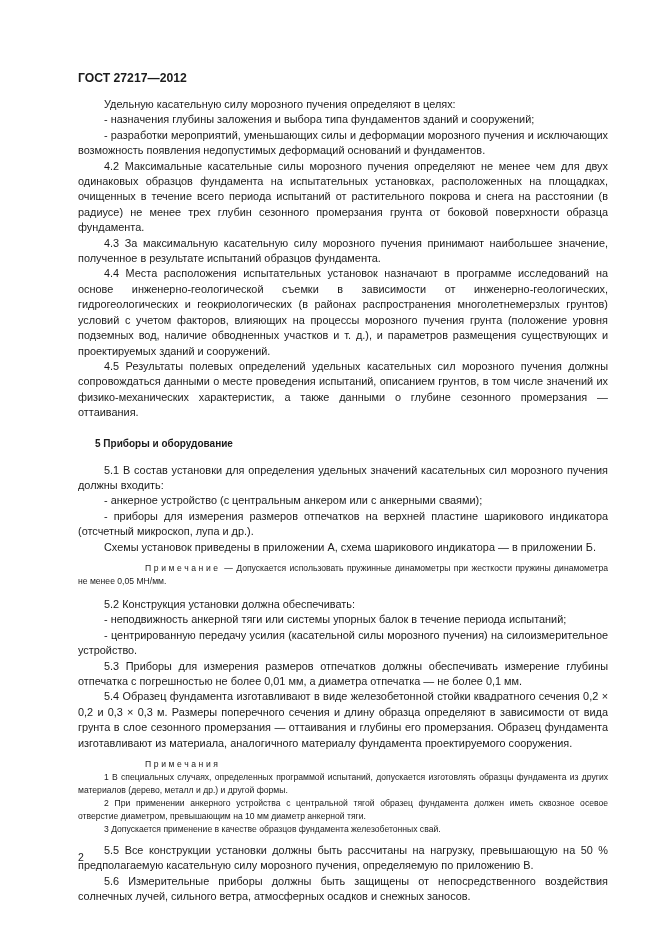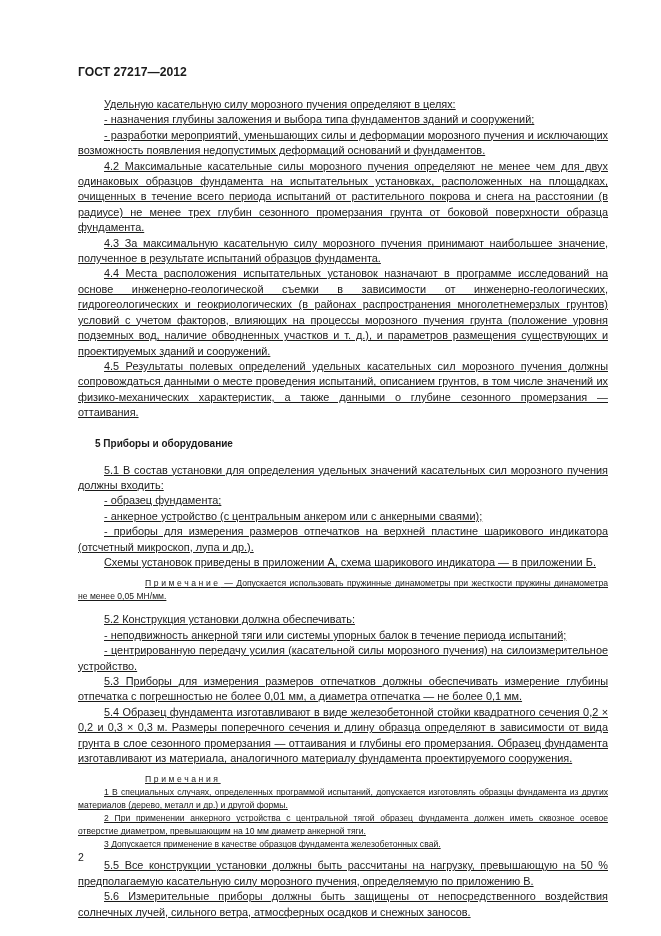--- a/index.html
+++ b/index.html
@@ -1,21 +1,21 @@
 <!DOCTYPE html>
 <html><head>
 <meta charset="utf-8">
 <style>
   html, body { margin: 0; padding: 0; background: #ffffff; }
   body { width: 661px; height: 936px; position: relative; overflow: hidden;
          font-family: "Liberation Sans", sans-serif; color: #1a1a1a; }
   .page { position: absolute; left: 78px; top: 0; width: 530px; }
-  .header { position: absolute; top: 65px; left: 0; font-weight: bold; font-size: 12.2px; letter-spacing: 0; }
+  .header { position: absolute; top: 71px; left: 0; font-weight: bold; font-size: 12.2px; letter-spacing: 0; }
   .body { position: absolute; top: 97px; left: 0; width: 530px; }
-  p { margin: 0; font-size: 10.9px; line-height: 15.4px; text-align: justify; text-decoration: underline; }
+  p { margin: 0; font-size: 10.9px; line-height: 15.4px; text-align: justify; }
   p.ind { text-indent: 26px; }
   .heading { font-weight: bold; font-size: 10px; margin: 14px 0 10px 17px; line-height: 18px; }
   .note { font-size: 8.6px; line-height: 13px; text-align: justify; }
   .note.ind { text-indent: 26px; }
   .spaced { letter-spacing: 2.6px; padding-left: 41px; }
   .gap-s { height: 7px; }
   .gap-m { height: 9px; }
   .pagenum { position: absolute; top: 851px; left: 0; font-size: 10.5px; }
 </style>
 </head>
@@ -29,21 +29,20 @@
     <p class="ind">- назначения глубины заложения и выбора типа фундаментов зданий и сооружений;</p>
     <p class="ind">- разработки мероприятий, уменьшающих силы и деформации морозного пучения и исключающих возможность появления недопустимых деформаций оснований и фундаментов.</p>
     <p class="ind">4.2 Максимальные касательные силы морозного пучения определяют не менее чем для двух одинаковых образцов фундамента на испытательных установках, расположенных на площадках, очищенных в течение всего периода испытаний от растительного покрова и снега на расстоянии (в радиусе) не менее трех глубин сезонного промерзания грунта от боковой поверхности образца фундамента.</p>
     <p class="ind">4.3 За максимальную касательную силу морозного пучения принимают наибольшее значение, полученное в результате испытаний образцов фундамента.</p>
     <p class="ind">4.4 Места расположения испытательных установок назначают в программе исследований на основе инженерно-геологической съемки в зависимости от инженерно-геологических, гидрогеологических и геокриологических (в районах распространения многолетнемерзлых грунтов) условий с учетом факторов, влияющих на процессы морозного пучения грунта (положение уровня подземных вод, наличие обводненных участков и т. д.), и параметров размещения существующих и проектируемых зданий и сооружений.</p>
     <p class="ind">4.5 Результаты полевых определений удельных касательных сил морозного пучения должны сопровождаться данными о месте проведения испытаний, описанием грунтов, в том числе значений их физико-механических характеристик, а также данными о глубине сезонного промерзания — оттаивания.</p>
 
     <div class="heading">5 Приборы и оборудование</div>
 
     <p class="ind">5.1 В состав установки для определения удельных значений касательных сил морозного пучения должны входить:</p>
-    <p class="ind">- образец фундамента;</p>
     <p class="ind">- анкерное устройство (с центральным анкером или с анкерными сваями);</p>
     <p class="ind">- приборы для измерения размеров отпечатков на верхней пластине шарикового индикатора (отсчетный микроскоп, лупа и др.).</p>
     <p class="ind">Схемы установок приведены в приложении А, схема шарикового индикатора — в приложении Б.</p>
 
     <div class="gap-s"></div>
     <p class="note ind"><span class="spaced">Примечание</span><span> — Допускается использовать пружинные динамометры при жесткости пружины динамометра не менее 0,05 МН/мм.</span></p>
     <div class="gap-m"></div>
 
     <p class="ind">5.2 Конструкция установки должна обеспечивать:</p>
     <p class="ind">- неподвижность анкерной тяги или системы упорных балок в течение периода испытаний;</p>

